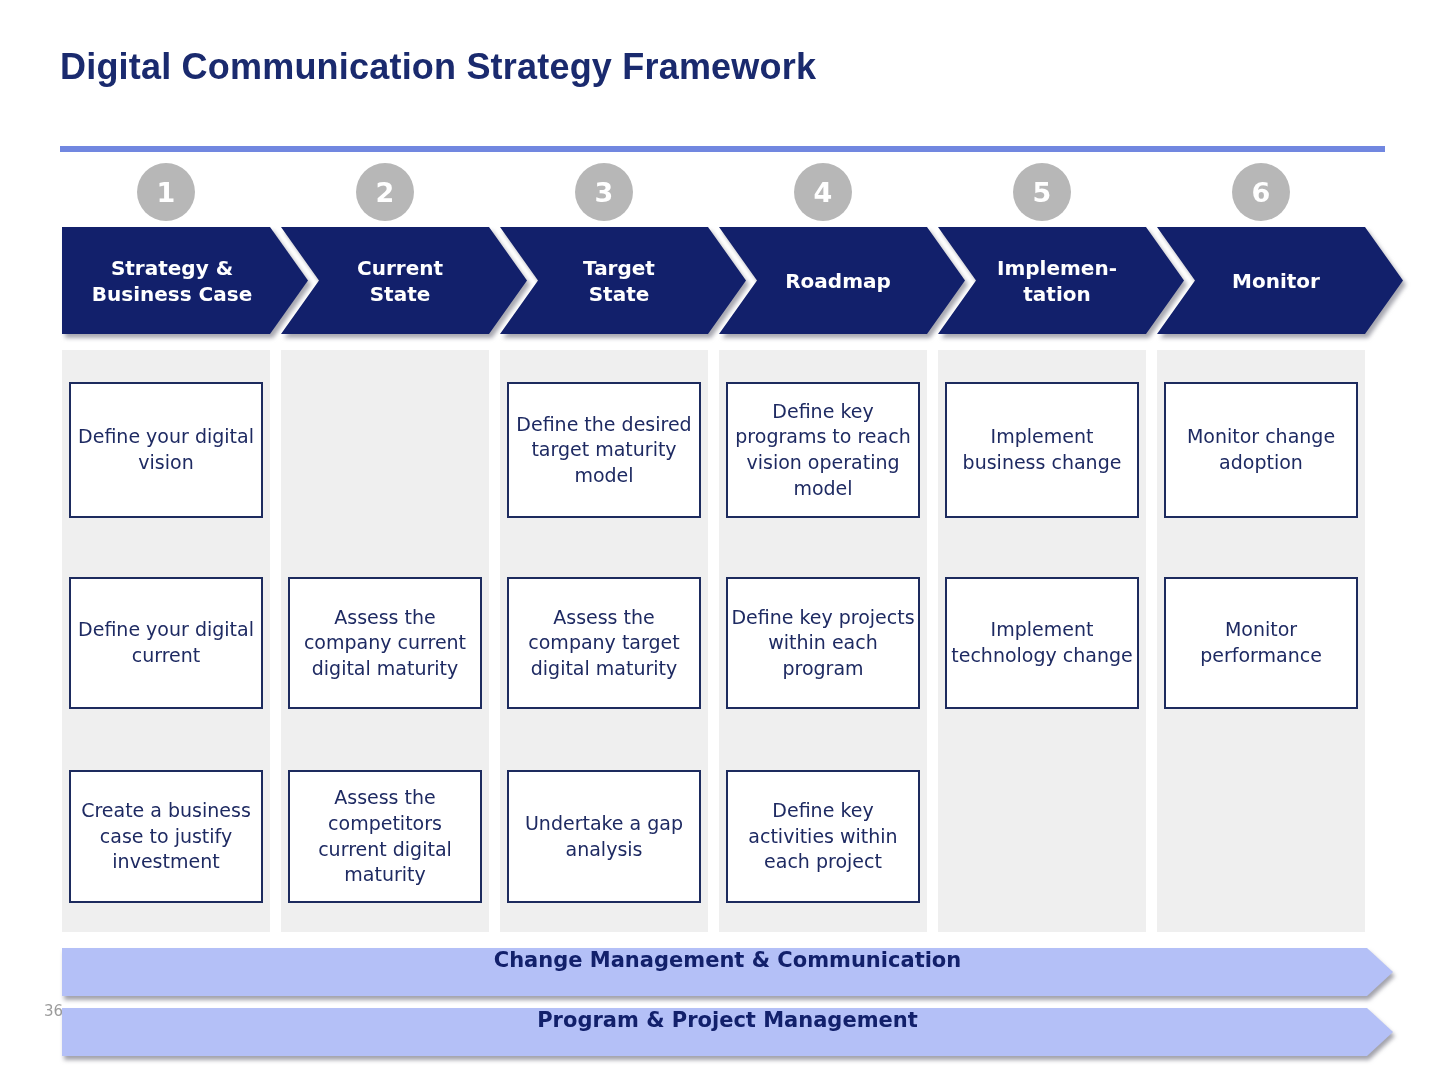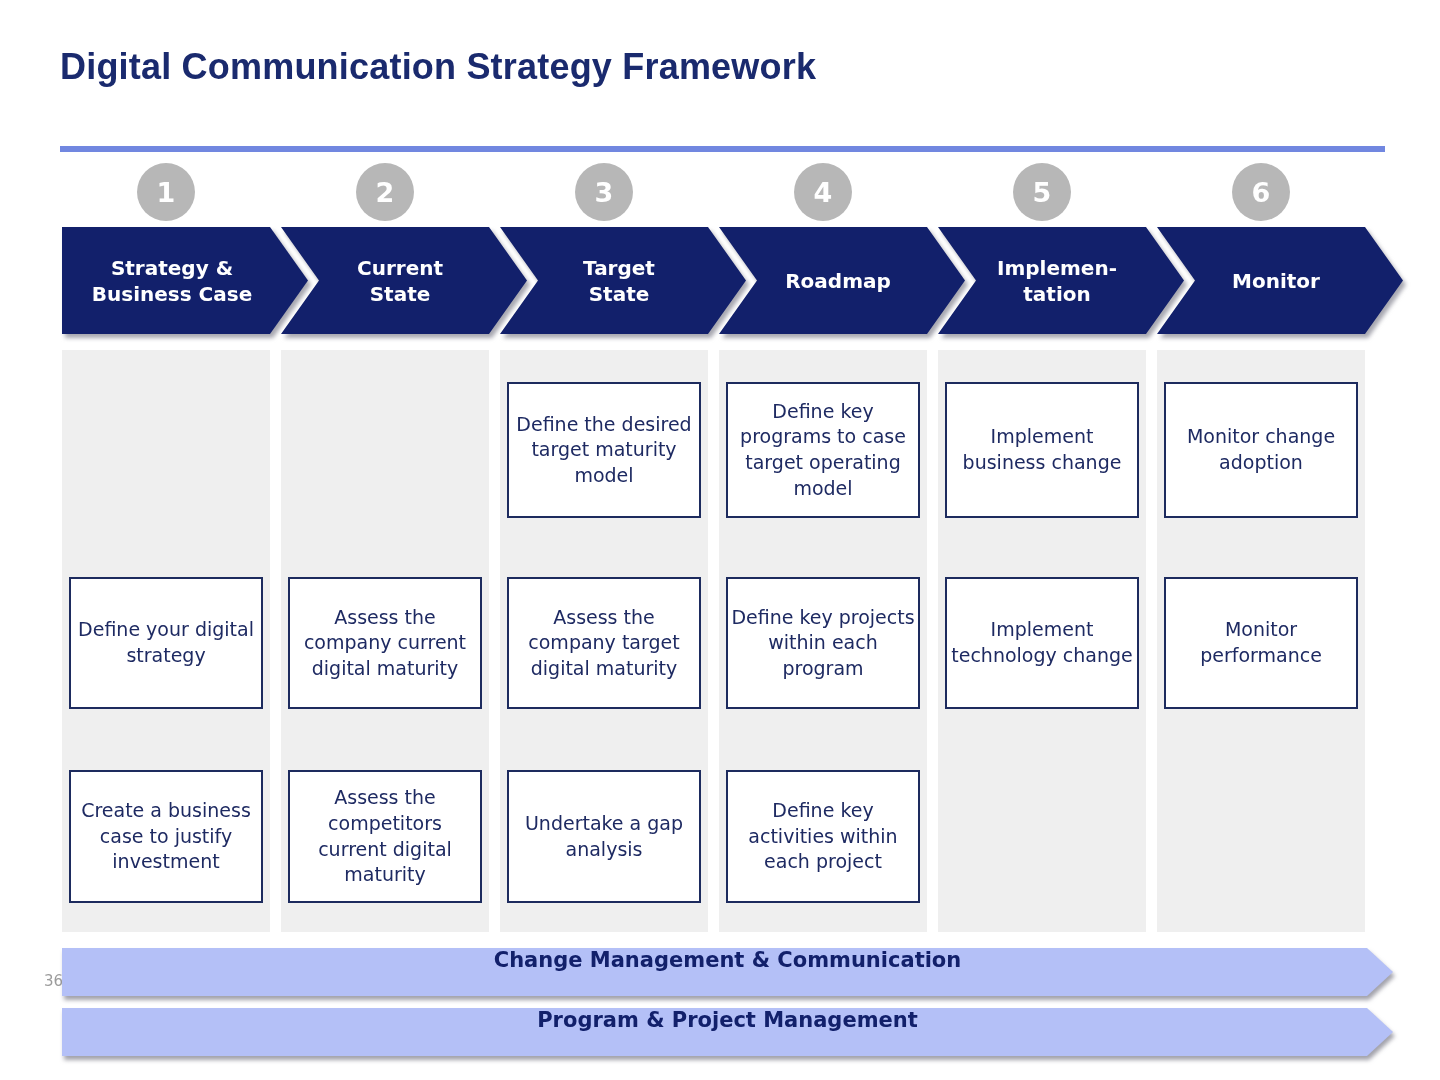--- a/index.html
+++ b/index.html
@@ -56,21 +56,21 @@
     filter:drop-shadow(2px 4px 2px rgba(100,100,115,0.6));
   }
   .bar-wrap.b1{top:948px}
   .bar-wrap.b2{top:1008px}
   .bar{
     width:100%;height:100%;background:var(--bar_fill,#b4c0f7);
     clip-path:polygon(0 0, calc(100% - 26px) 0, 100% 50%, calc(100% - 26px) 100%, 0 100%);
     display:flex;align-items:flex-start;justify-content:center;
     font-weight:700;font-size:21px;color:var(--navy,#131f66);
   }
-  .page-num{position:absolute;left:44px;top:972px;font-size:15px;color:#9b9b9b;z-index:1;}
+  .page-num{position:absolute;left:44px;top:1002px;font-size:15px;color:#9b9b9b;z-index:1;}
   
   .c1{left:62px}.c2{left:281px}.c3{left:500px}.c4{left:719px}.c5{left:938px}.c6{left:1157px}
   .ci1{left:137px}.ci2{left:356px}.ci3{left:575px}.ci4{left:794px}.ci5{left:1013px}.ci6{left:1232px}
 </style>
 </head>
 <body>
 
 <div class="slide">
 
   <h1 class="title">Digital Communication Strategy Framework</h1>
@@ -112,22 +112,25 @@
   </div>
   <div class="arrow-wrap c5">
     <div class="arrow"><span>Implemen-
 tation</span></div>
   </div>
   <div class="arrow-wrap c6">
     <div class="arrow"><span>Monitor</span></div>
   </div>
 
   <div class="strip c1">
+    <div class="box r1">
+        <span>Define your digital vision</span>
+      </div>
     <div class="box r2">
-        <span>Define your digital strategy</span>
+        <span>Define your digital current</span>
       </div>
     <div class="box r3">
         <span>Create a business case to justify investment</span>
       </div>
   </div>
   <div class="strip c2">
     <div class="box r2">
         <span>Assess the company current digital maturity</span>
       </div>
     <div class="box r3">
@@ -140,21 +143,21 @@
       </div>
     <div class="box r2">
         <span>Assess the company target digital maturity</span>
       </div>
     <div class="box r3">
         <span>Undertake a gap analysis</span>
       </div>
   </div>
   <div class="strip c4">
     <div class="box r1">
-        <span>Define key programs to case target operating model</span>
+        <span>Define key programs to reach vision operating model</span>
       </div>
     <div class="box r2">
         <span>Define key projects within each program</span>
       </div>
     <div class="box r3">
         <span>Define key activities within each project</span>
       </div>
   </div>
   <div class="strip c5">
     <div class="box r1">

